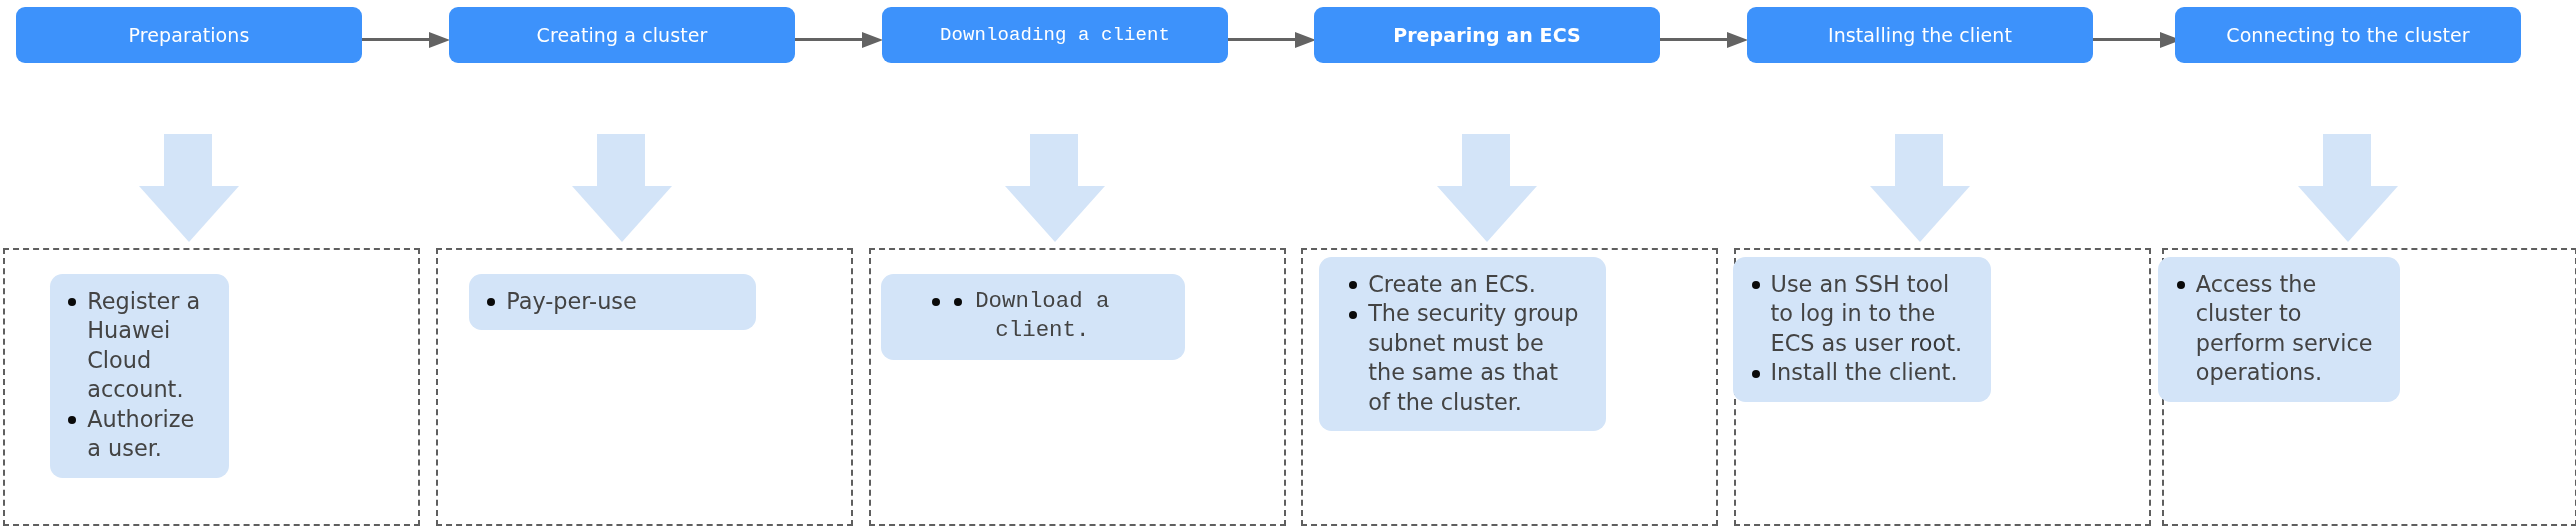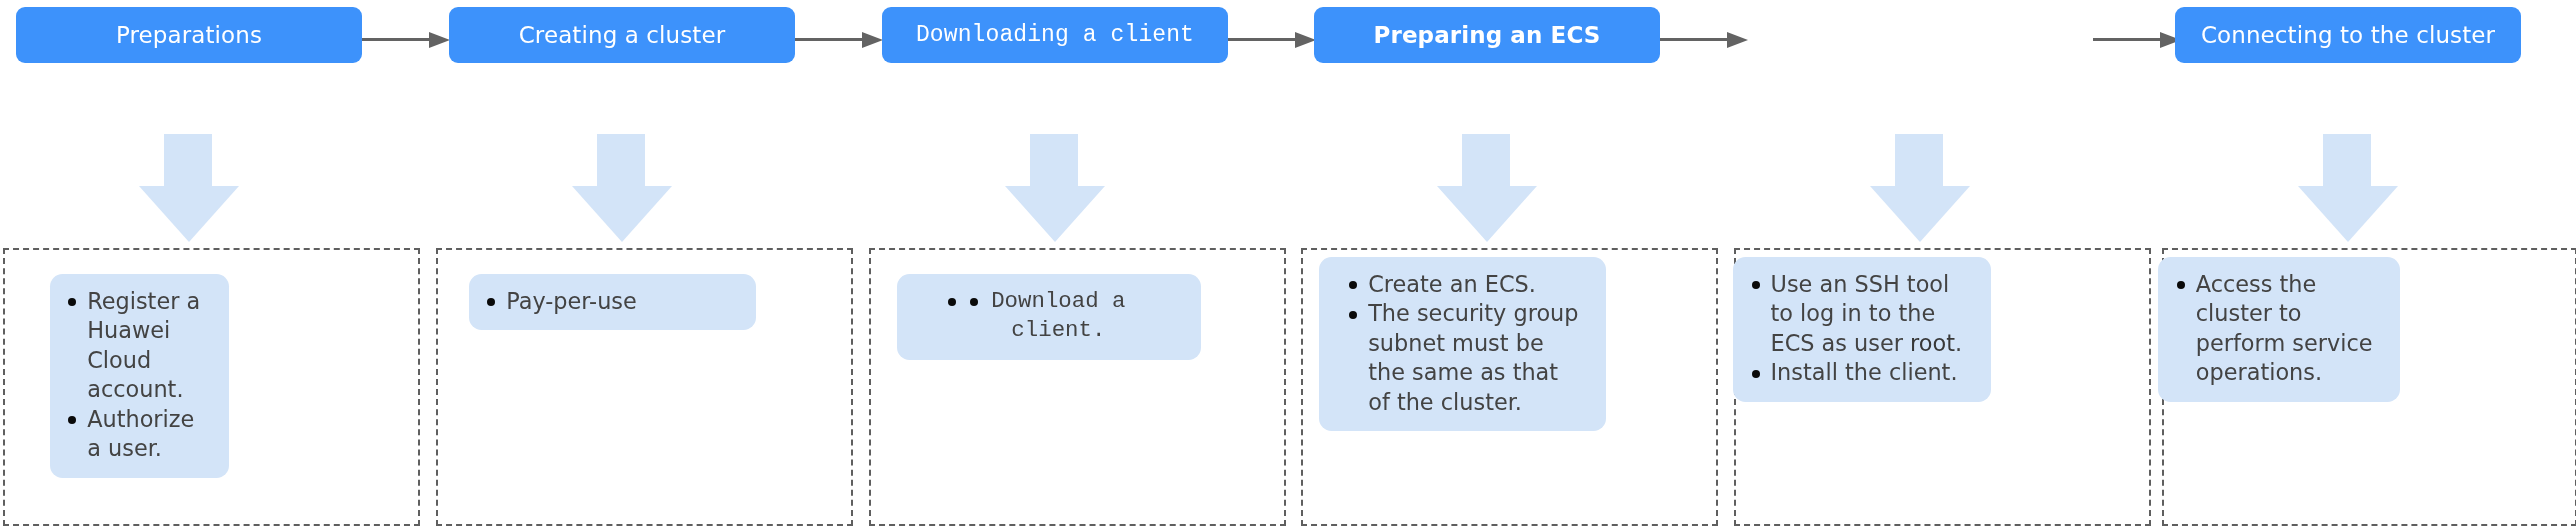--- a/index.html
+++ b/index.html
@@ -38,21 +38,21 @@
     background: #3d92fb;
     border-radius: 9px;
     display: flex;
     align-items: center;
     justify-content: center;
     box-sizing: border-box;
     padding: 0 12.5px;
   }
   .stage-label {
     color: #ffffff;
-    font-size: 23px;
+    font-size: 19px;
     line-height: 26px;
     text-align: center;
     letter-spacing: 0.1px;
   }
   .stage-label.bold { font-weight: bold; }
 
   
   .connector {
     position: absolute;
     top: 32px;
@@ -207,21 +207,21 @@
     </div>
     <div class="connector">
       <div class="shaft"></div>
       <div class="head"></div>
     </div>
     <div class="down-arrow">
       <div class="shaft"></div>
       <div class="head"></div>
     </div>
     <div class="dashed">
-      <div class="card center-text" style="left:10.7px; top:24px; width:304px; padding-right:16px;margin-left:16px;">
+      <div class="card center-text" style="left:10.7px; top:24px; width:304px; padding-right:16px;">
         <ul class="bullets">
           <li style="padding-left:0; text-align:center; margin-left:54px; margin-right:36px; position:relative;">
             <span style="position:absolute;left:-19.7px;top:11.6px;width:8px;height:8px;border-radius:50%;background:#0a0a0a;"></span>
             <span>Download a client.</span>
           </li>
         </ul>
       </div>
     </div>
   </div>
 
@@ -241,20 +241,23 @@
       <div class="card" style="left:16px; top:7.2px; width:287px;padding-left:28px;">
         <ul class="bullets">
           <li>Create an ECS.</li>
           <li>The security group subnet must be the same as that of the cluster.</li>
         </ul>
       </div>
     </div>
   </div>
 
   <div class="col" style="left:1731px;">
+    <div class="stage">
+      <span class="stage-label">Installing the client</span>
+    </div>
     <div class="connector">
       <div class="shaft"></div>
       <div class="head"></div>
     </div>
     <div class="down-arrow">
       <div class="shaft"></div>
       <div class="head"></div>
     </div>
     <div class="dashed">
       <div class="card" style="left:-2.7px; top:7.2px; width:258px;">

